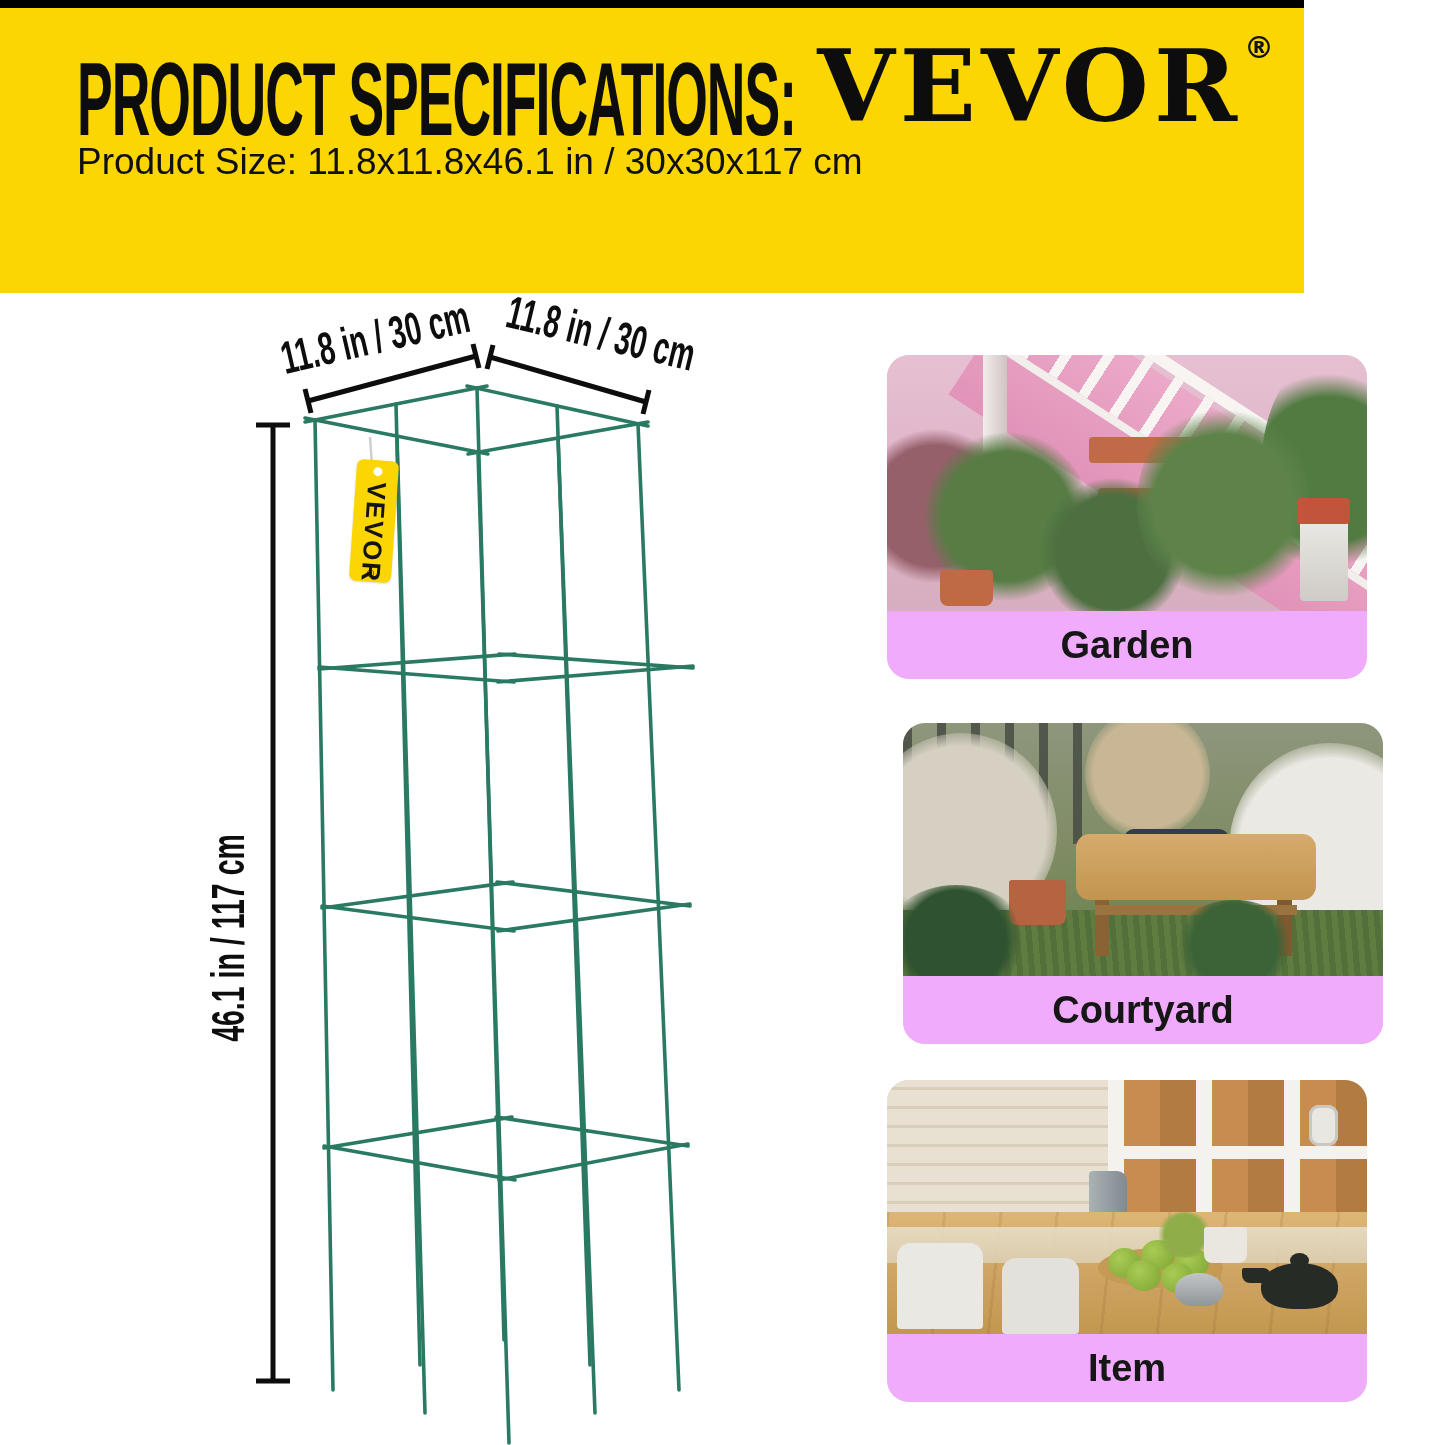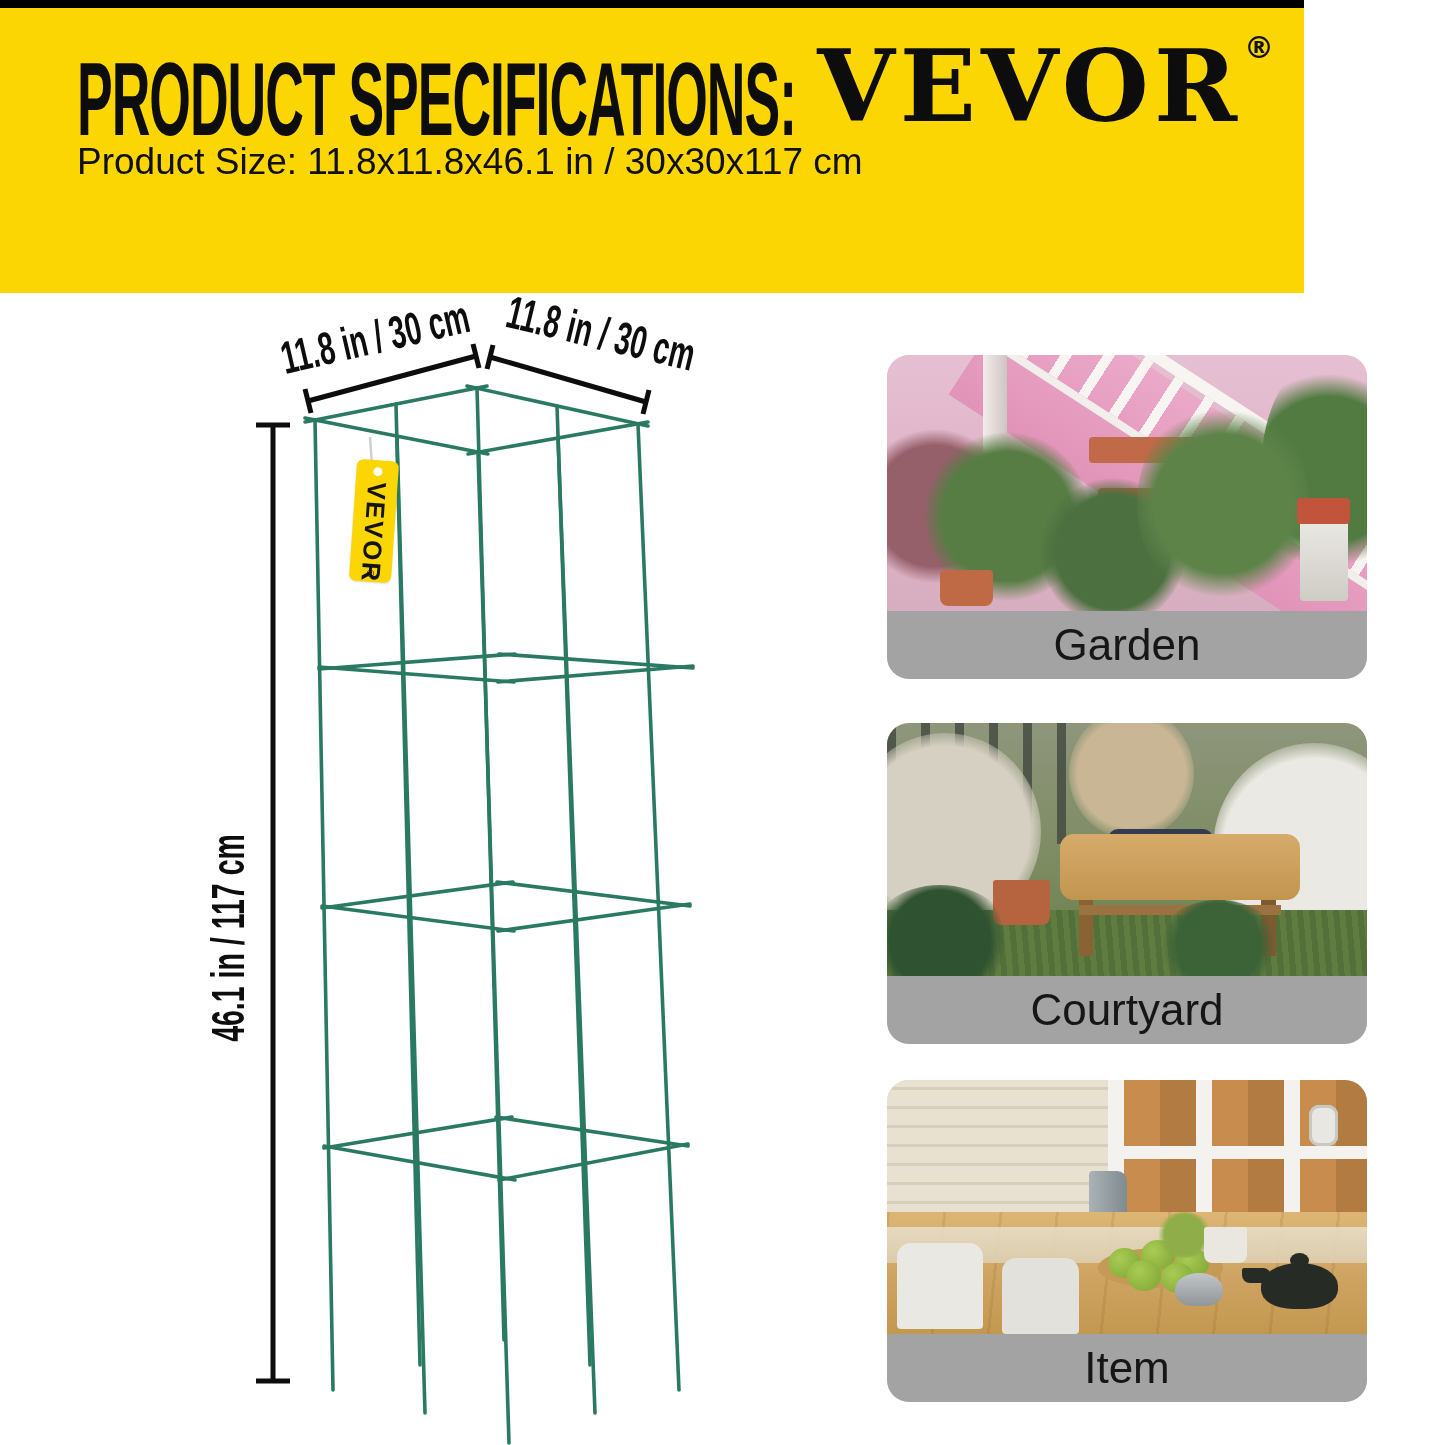--- a/index.html
+++ b/index.html
@@ -22,25 +22,25 @@
   
   .hang-tag{position:absolute;left:353px;top:460px;width:42px;height:122px;background:#fcd602;
             border-radius:7px;transform:rotate(4deg);box-shadow:0 1px 2px rgba(0,0,0,.15);}
   .tag-hole{position:absolute;left:50%;top:7px;width:9px;height:9px;margin-left:-4.5px;border-radius:50%;background:#fff;}
   .tag-text{position:absolute;left:50%;top:22px;transform:translateX(-50%);writing-mode:vertical-rl;
             font-size:26px;font-weight:bold;letter-spacing:2px;color:#141414;}
   .tag-reg{position:absolute;left:50%;bottom:3px;transform:translateX(-50%);font-size:10px;font-weight:bold;}
   
   .card{position:absolute;left:887px;width:480px;border-radius:22px;overflow:hidden;display:flex;flex-direction:column;background:#ddd;}
   .card-garden{top:355px;height:324px;}
-  .card-courtyard{top:723px;height:321px;}
+  .card-courtyard{top:723px;height:321px;margin-left:16px;}
   .card-home{top:1080px;height:322px;}
   .photo{position:relative;flex:1 1 auto;overflow:hidden;}
-  .card-label{flex:0 0 68px;background:#a3a3a3;display:flex;align-items:center;justify-content:center;
-              font-size:44px;font-weight:normal;color:#161616;}
+  .card-label{flex:0 0 68px;background:#f0abfc;display:flex;align-items:center;justify-content:center;
+              font-size:38px;font-weight:bold;color:#161616;}
   .shape{position:absolute;}
   
   .ph-garden{background:linear-gradient(180deg,#e6c0d2 0%,#e0b5c9 45%,#d7aebf 100%);}
   .g-stair{left:28%;top:-28%;width:110%;height:52%;background:linear-gradient(180deg,#eba9c8,#e193b8);
            transform:rotate(33deg);transform-origin:left top;}
   .g-rail{left:30%;top:-34%;width:110%;height:26%;transform:rotate(33deg);transform-origin:left top;
           background:repeating-linear-gradient(90deg,#f7f4f2 0 10px,rgba(255,255,255,0) 10px 36px);
           border-top:12px solid #f7f4f2;border-bottom:8px solid #f2eeec;}
   .g-col{left:20%;top:0;width:5%;height:70%;background:linear-gradient(90deg,#f2ecea,#cfc4c4);}
   .g-maple{left:-6%;top:28%;width:32%;height:62%;background:radial-gradient(circle,#96606b 0 55%,rgba(150,96,107,0) 70%);border-radius:50%;}

